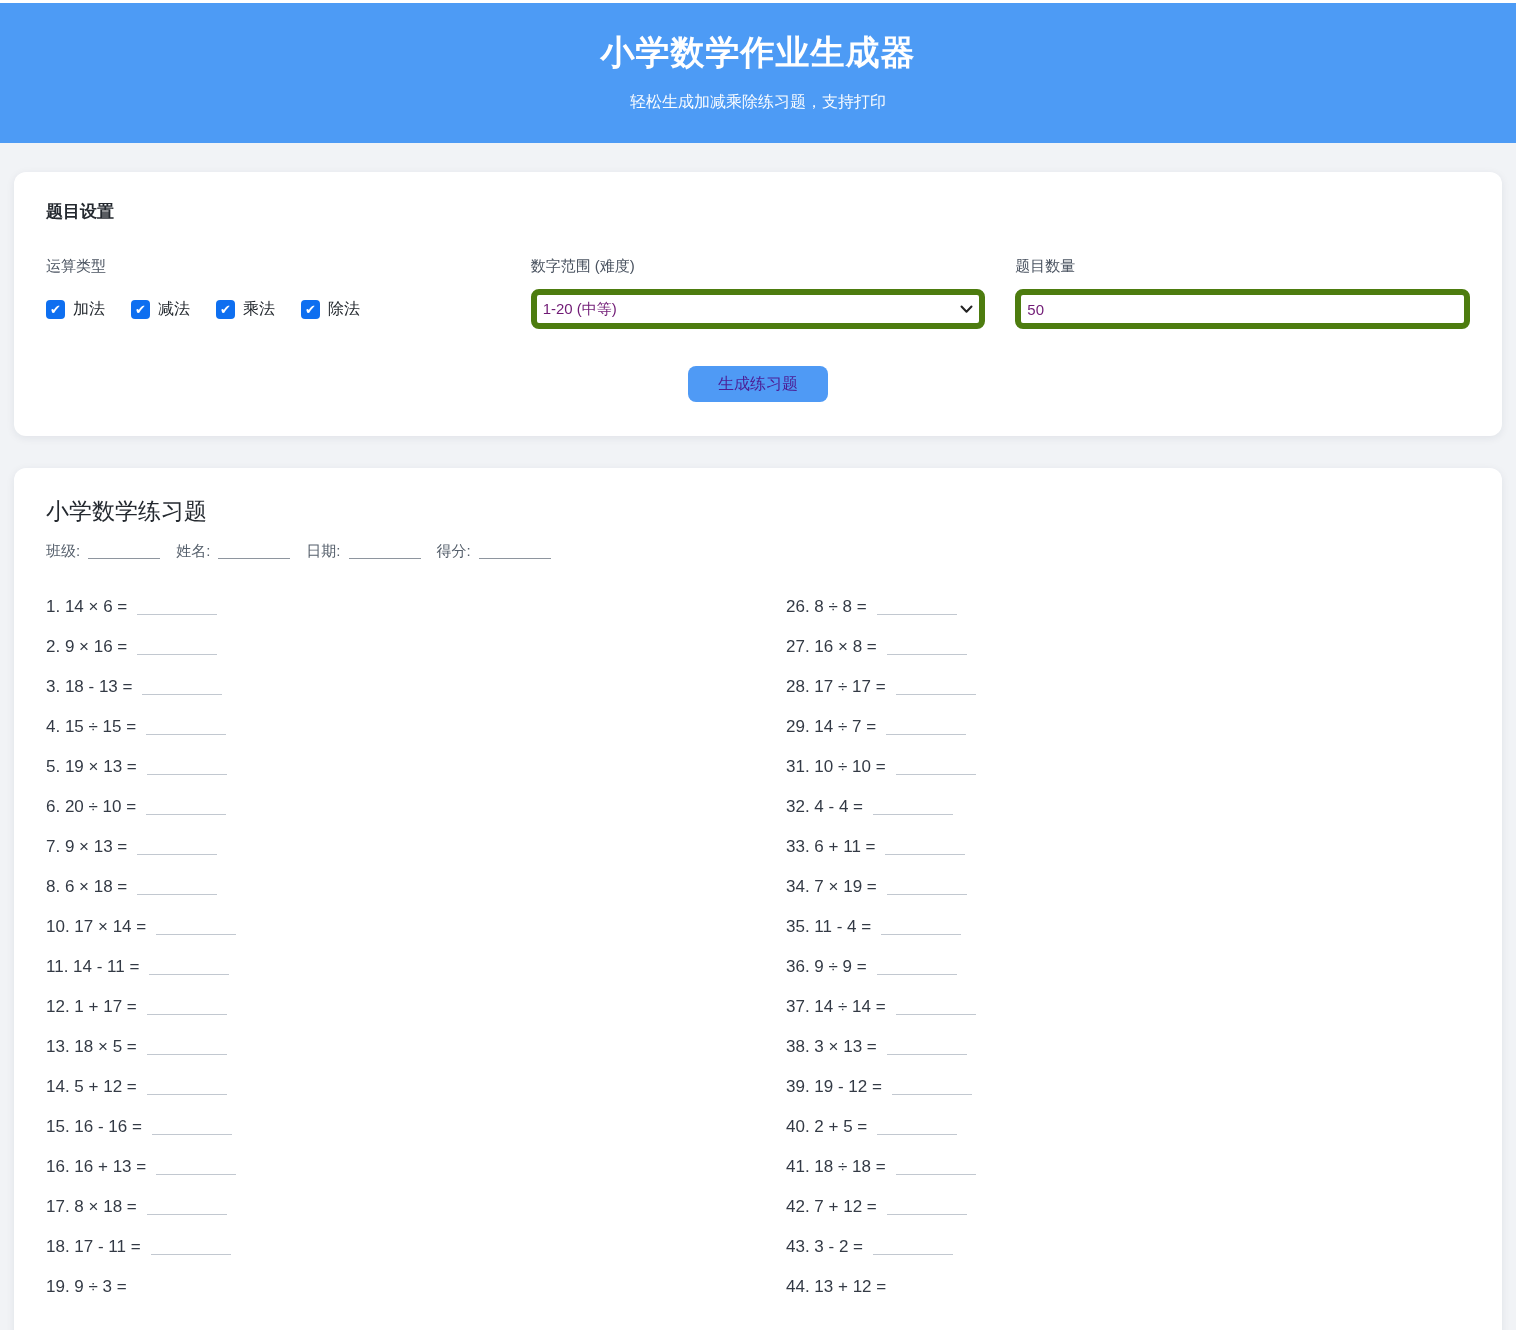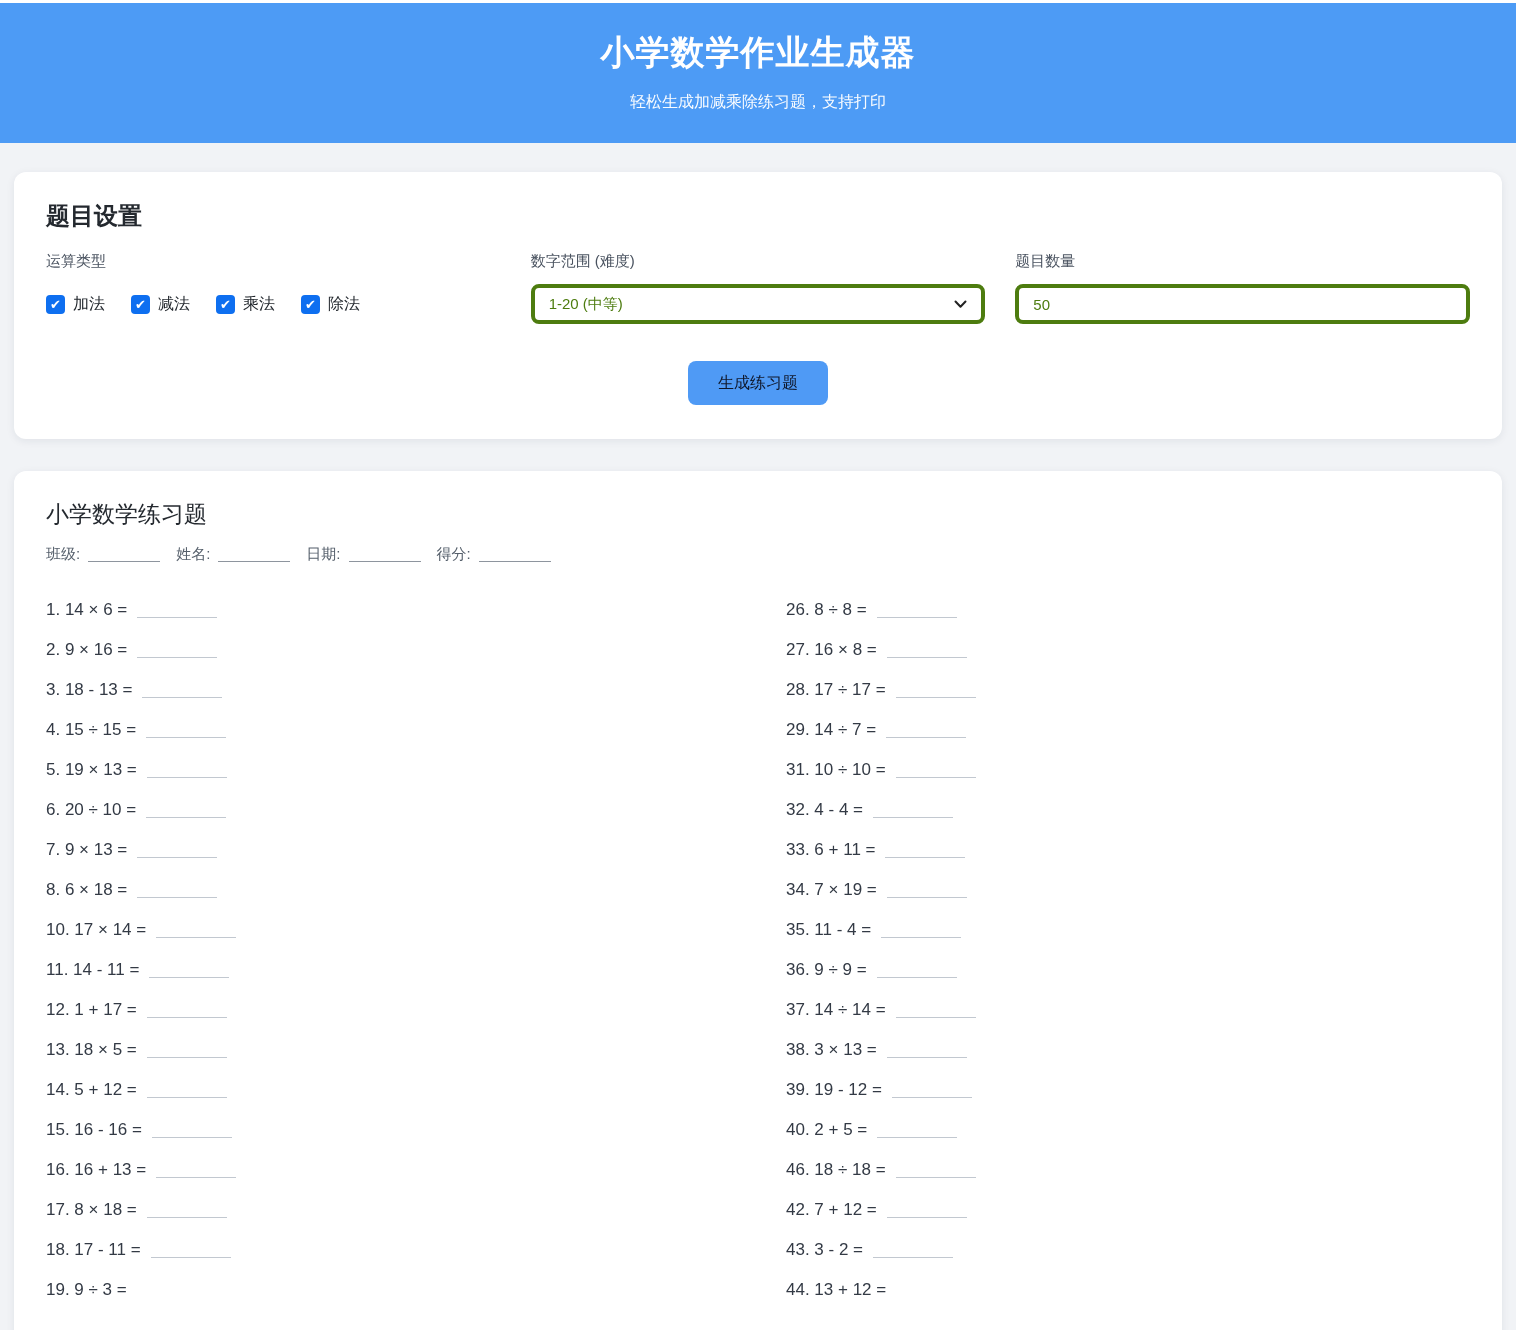--- a/index.html
+++ b/index.html
@@ -36,22 +36,22 @@
   }
   .container{padding:0 14px;}
   .card{
     background:#ffffff;
     border-radius:12px;
     box-shadow:0 2px 8px rgba(30,40,60,0.08);
     padding:28px 32px 34px;
   }
   .settings-card{margin-top:29px;}
   .settings-card h2{
-    margin:0 0 20px;
-    font-size:24px;
+    margin:0 0 34px;
+    font-size:17px;
     font-weight:700;
     color:#24292f;
   }
   .form-grid{
     display:grid;
     grid-template-columns:1fr 1fr 1fr;
     column-gap:30px;
     align-items:start;
   }
   .field-label{
@@ -81,42 +81,42 @@
     color:#fff;
     font-size:13px;
     line-height:1;
   }
   .cb-label{
     font-size:16px;
     color:#23282e;
   }
   .control-box{
     height:40px;
-    border:4px solid #4d7c0f;
+    border:6px solid #4d7c0f;
     border-radius:8px;
     background:#fff;
-    padding:0 14px;
+    padding:0 6px;
     font-size:15px;
-    color:#4d7c0f;
+    color:#701a75;
     display:flex;
     align-items:center;
     width:100%;
   }
   .select-box{justify-content:space-between;cursor:pointer;}
   .chevron{display:inline-flex;align-items:center;}
   input.control-box{outline:none;}
   .button-row{text-align:center;margin-top:37px;}
   .generate-btn{
     background:var(--button-bg);
-    color:#0f172a;
+    color:#4c1d95;
     border:none;
     border-radius:8px;
     font-size:16px;
     padding:0 30px;
-    height:44px;
+    height:36px;
     cursor:pointer;
     font-family:inherit;
   }
   .worksheet-card{margin-top:32px;padding-bottom:60px;min-height:880px;}
   .worksheet-card h2{
     margin:0 0 15px;
     font-size:23px;
     font-weight:400;
     color:#24292f;
   }
@@ -260,21 +260,21 @@
           <div class="problem-row"><span>31. 10 ÷ 10 =</span><span class="answer-blank"></span></div>
           <div class="problem-row"><span>32. 4 - 4 =</span><span class="answer-blank"></span></div>
           <div class="problem-row"><span>33. 6 + 11 =</span><span class="answer-blank"></span></div>
           <div class="problem-row"><span>34. 7 × 19 =</span><span class="answer-blank"></span></div>
           <div class="problem-row"><span>35. 11 - 4 =</span><span class="answer-blank"></span></div>
           <div class="problem-row"><span>36. 9 ÷ 9 =</span><span class="answer-blank"></span></div>
           <div class="problem-row"><span>37. 14 ÷ 14 =</span><span class="answer-blank"></span></div>
           <div class="problem-row"><span>38. 3 × 13 =</span><span class="answer-blank"></span></div>
           <div class="problem-row"><span>39. 19 - 12 =</span><span class="answer-blank"></span></div>
           <div class="problem-row"><span>40. 2 + 5 =</span><span class="answer-blank"></span></div>
-          <div class="problem-row"><span>46. 18 ÷ 18 =</span><span class="answer-blank"></span></div>
+          <div class="problem-row"><span>41. 18 ÷ 18 =</span><span class="answer-blank"></span></div>
           <div class="problem-row"><span>42. 7 + 12 =</span><span class="answer-blank"></span></div>
           <div class="problem-row"><span>43. 3 - 2 =</span><span class="answer-blank"></span></div>
           <div class="problem-row"><span>44. 13 + 12 =</span></div>
         </div>
     </div>
   </section>
 
 </div>
 
 </body></html>

